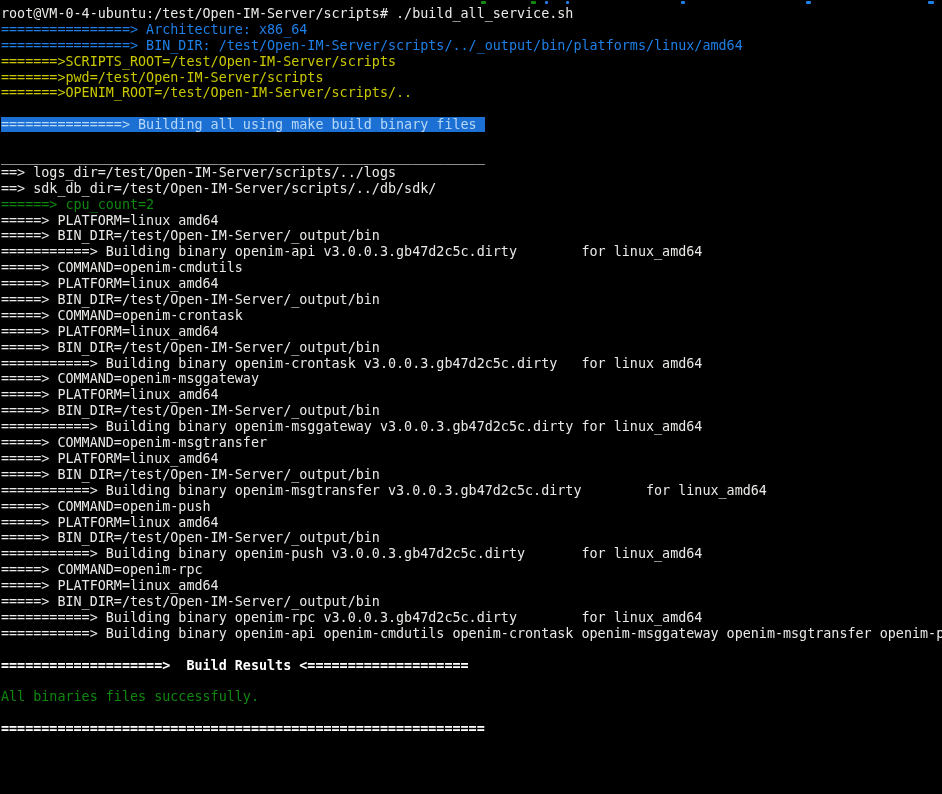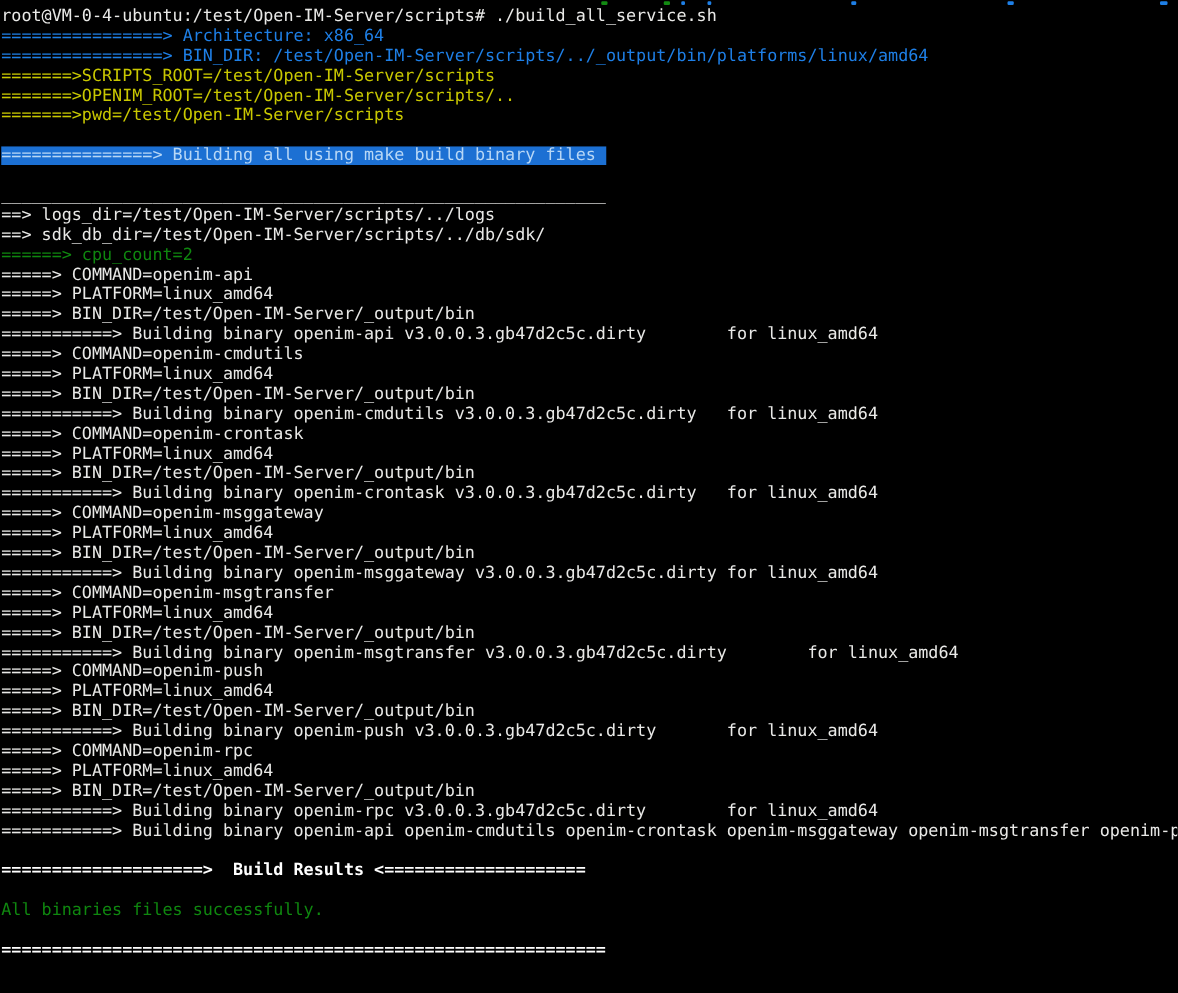--- a/index.html
+++ b/index.html
@@ -65,37 +65,35 @@
       <div class="frag" style="left: 566px; width: 3px; background: rgb(30, 127, 230);"></div>
       <div class="frag" style="left: 681px; width: 4px; background: rgb(30, 127, 230);"></div>
       <div class="frag" style="left: 806px; width: 5px; background: rgb(30, 127, 230);"></div>
       <div class="frag" style="left: 928px; width: 6px; background: rgb(30, 127, 230);"></div>
     </div>
   <div class="lines">
       <div class="line"><span class="s-default">root@VM-0-4-ubuntu:/test/Open-IM-Server/scripts# ./build_all_service.sh</span></div>
       <div class="line"><span class="s-blue">================&gt; Architecture: x86_64</span></div>
       <div class="line"><span class="s-blue">================&gt; BIN_DIR: /test/Open-IM-Server/scripts/../_output/bin/platforms/linux/amd64</span></div>
       <div class="line"><span class="s-yellow">=======&gt;SCRIPTS_ROOT=/test/Open-IM-Server/scripts</span></div>
+      <div class="line"><span class="s-yellow">=======&gt;pwd=/test/Open-IM-Server/scripts</span></div>
       <div class="line"><span class="s-yellow">=======&gt;OPENIM_ROOT=/test/Open-IM-Server/scripts/..</span></div>
-      <div class="line"><span class="s-yellow">=======&gt;pwd=/test/Open-IM-Server/scripts</span></div>
       <div class="line"><span class="s-default"></span></div>
       <div class="line"><span class="s-highlight">===============&gt; Building all using make build binary files</span></div>
       <div class="line"><span class="s-default"></span></div>
       <div class="line"><span class="s-default">____________________________________________________________</span></div>
       <div class="line"><span class="s-default">==&gt; logs_dir=/test/Open-IM-Server/scripts/../logs</span></div>
       <div class="line"><span class="s-default">==&gt; sdk_db_dir=/test/Open-IM-Server/scripts/../db/sdk/</span></div>
       <div class="line"><span class="s-green">======&gt; cpu_count=2</span></div>
-      <div class="line"><span class="s-default">=====&gt; COMMAND=openim-api</span></div>
       <div class="line"><span class="s-default">=====&gt; PLATFORM=linux_amd64</span></div>
       <div class="line"><span class="s-default">=====&gt; BIN_DIR=/test/Open-IM-Server/_output/bin</span></div>
       <div class="line"><span class="s-default">===========&gt; Building binary openim-api v3.0.0.3.gb47d2c5c.dirty        for linux_amd64</span></div>
       <div class="line"><span class="s-default">=====&gt; COMMAND=openim-cmdutils</span></div>
       <div class="line"><span class="s-default">=====&gt; PLATFORM=linux_amd64</span></div>
       <div class="line"><span class="s-default">=====&gt; BIN_DIR=/test/Open-IM-Server/_output/bin</span></div>
-      <div class="line"><span class="s-default">===========&gt; Building binary openim-cmdutils v3.0.0.3.gb47d2c5c.dirty   for linux_amd64</span></div>
       <div class="line"><span class="s-default">=====&gt; COMMAND=openim-crontask</span></div>
       <div class="line"><span class="s-default">=====&gt; PLATFORM=linux_amd64</span></div>
       <div class="line"><span class="s-default">=====&gt; BIN_DIR=/test/Open-IM-Server/_output/bin</span></div>
       <div class="line"><span class="s-default">===========&gt; Building binary openim-crontask v3.0.0.3.gb47d2c5c.dirty   for linux_amd64</span></div>
       <div class="line"><span class="s-default">=====&gt; COMMAND=openim-msggateway</span></div>
       <div class="line"><span class="s-default">=====&gt; PLATFORM=linux_amd64</span></div>
       <div class="line"><span class="s-default">=====&gt; BIN_DIR=/test/Open-IM-Server/_output/bin</span></div>
       <div class="line"><span class="s-default">===========&gt; Building binary openim-msggateway v3.0.0.3.gb47d2c5c.dirty for linux_amd64</span></div>
       <div class="line"><span class="s-default">=====&gt; COMMAND=openim-msgtransfer</span></div>
       <div class="line"><span class="s-default">=====&gt; PLATFORM=linux_amd64</span></div>

